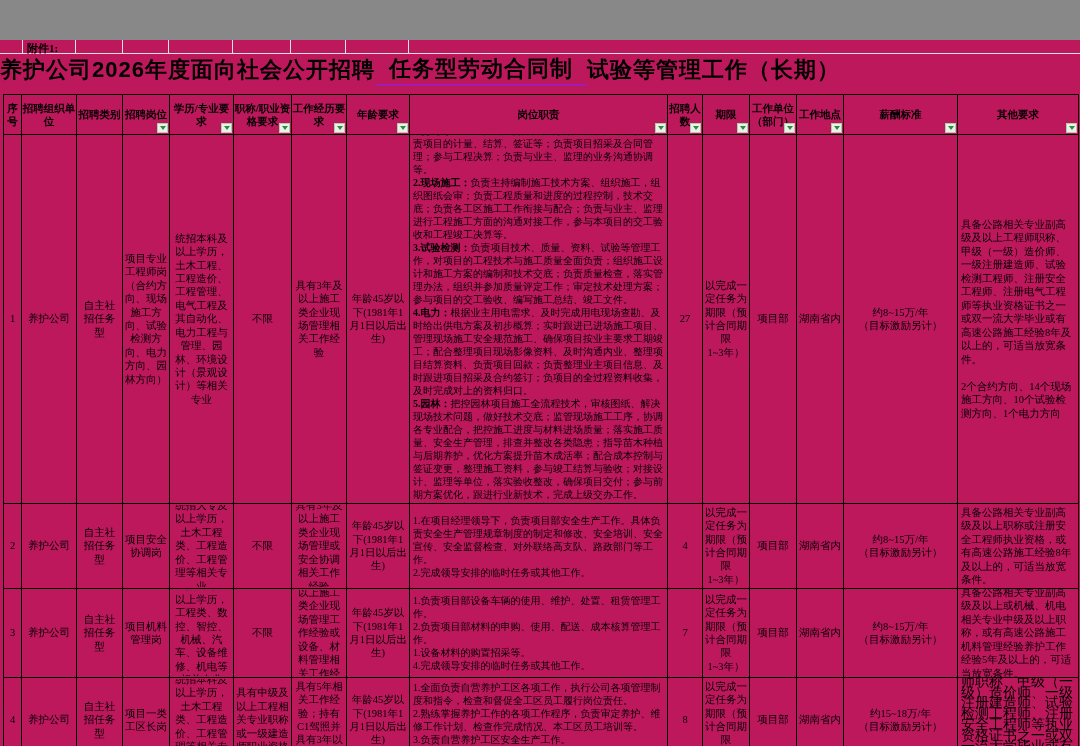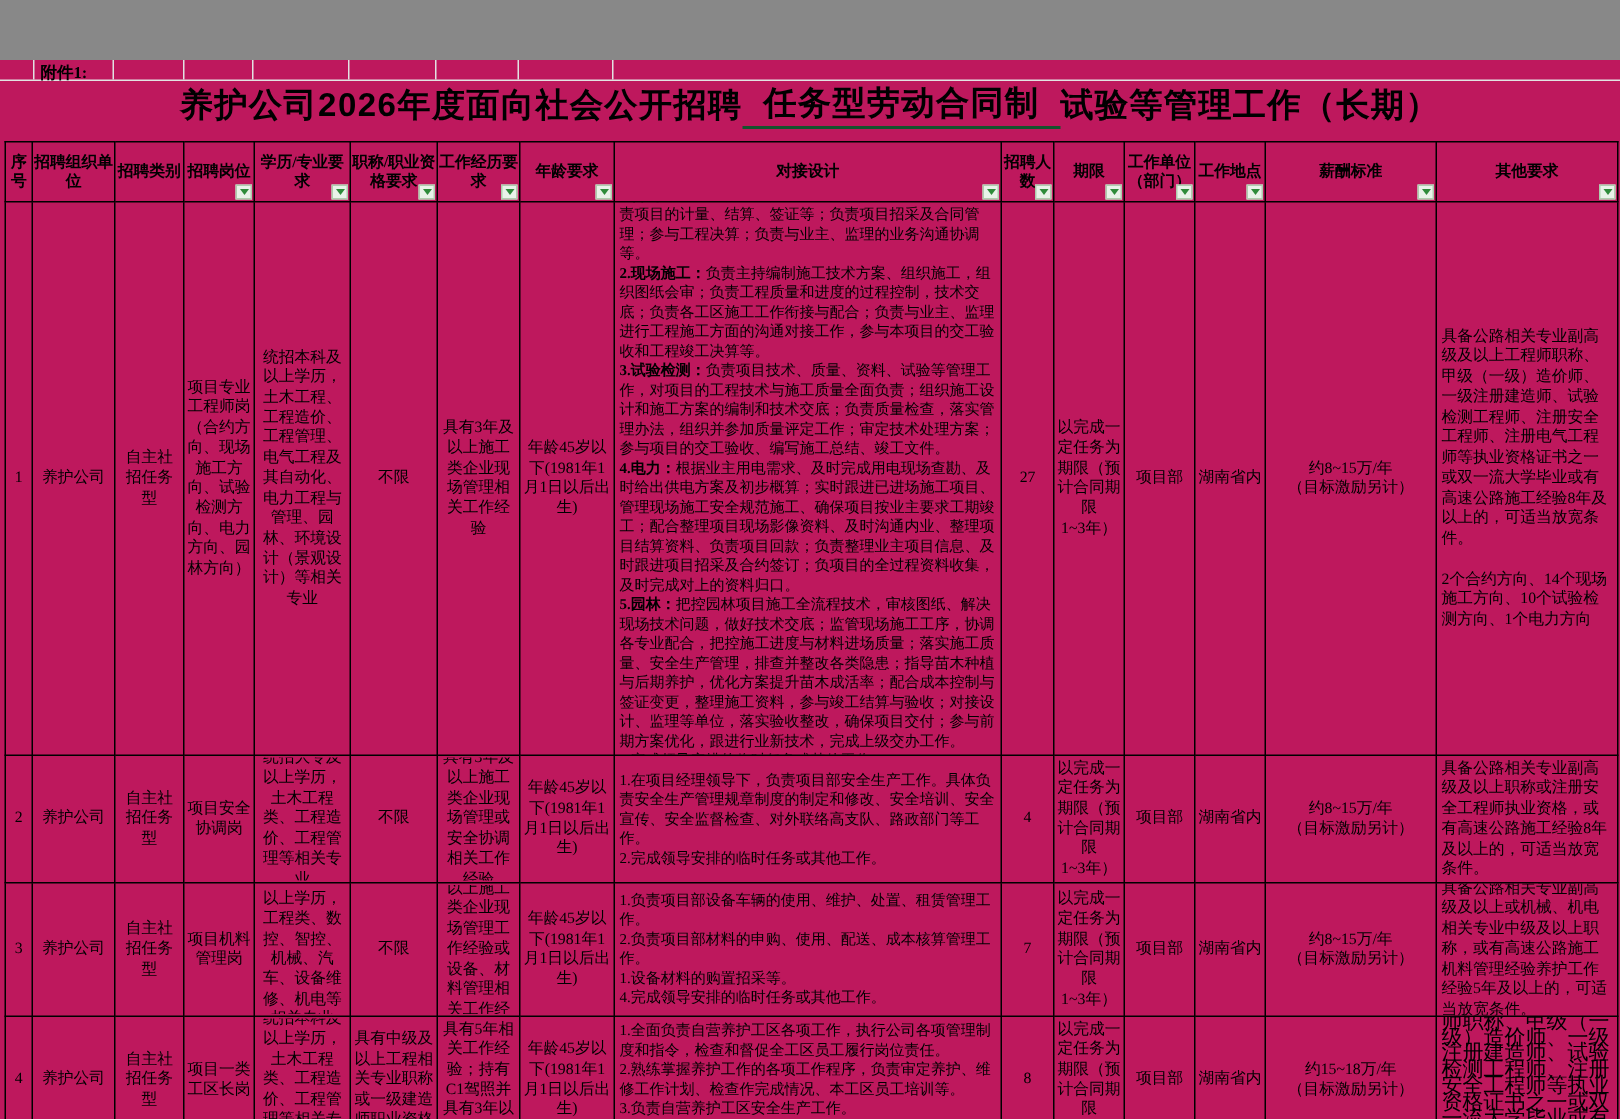--- a/index.html
+++ b/index.html
@@ -3,23 +3,23 @@
 <meta charset="utf-8">
 <style>
   html,body{margin:0;padding:0;background:#888;}
   .page{position:relative;width:1080px;height:746px;background:#be185d;overflow:hidden;
         font-family:"Liberation Serif","DejaVu Serif",serif;color:#000;margin-top:40px;}
   
   .topstrip{position:absolute;left:0;top:0;width:1080px;height:14px;}
   .topstrip .h{position:absolute;left:0;top:13px;width:1080px;height:1px;background:#e2e2e2;}
   .topstrip .v{position:absolute;top:0;width:1px;height:13px;background:#e2e2e2;}
   .attach{position:absolute;left:27px;top:1px;font-size:11px;font-weight:bold;}
-  .title{position:absolute;left:0;top:14px;width:1080px;height:31px;display:flex;align-items:center;justify-content:center;
+  .title{position:absolute;left:0;top:14px;width:1080px;height:31px;display:flex;align-items:center;
          font-family:"Liberation Sans","DejaVu Sans",sans-serif;font-weight:bold;font-size:22px;letter-spacing:1px;}
-  .title .ul{border-bottom:2px solid #14532d;padding:0 14px;}
+  .title .ul{border-bottom:2px solid #a21caf;padding:0 14px;}
   
   table{position:absolute;left:3px;top:54px;border-collapse:collapse;table-layout:fixed;width:1075px;}
   th,td{border:1px solid #000;padding:0;vertical-align:middle;overflow:hidden;}
   th{font-weight:bold;font-size:10.5px;line-height:13px;position:relative;text-align:center;}
   .cb{display:flex;flex-direction:column;justify-content:center;overflow:hidden;padding:0 2px;
       font-size:10.5px;line-height:13.4px;}
   .txc{align-items:center;text-align:center;}
   .txl{align-items:stretch;text-align:left;}
   .pre{white-space:pre-line;}
   .hh{height:38px;} .h1{height:366px;} .h2{height:82px;} .h3{height:86px;} .h4{height:82px;} .hf{height:26px;}
@@ -93,21 +93,21 @@
             </span></th>
         <th><span>职称/职业资格要求</span><span class="filter">
               <i class="tri"></i>
             </span></th>
         <th><span>工作经历要求</span><span class="filter">
               <i class="tri"></i>
             </span></th>
         <th><span>年龄要求</span><span class="filter">
               <i class="tri"></i>
             </span></th>
-        <th><span>对接设计</span><span class="filter">
+        <th><span>岗位职责</span><span class="filter">
               <i class="tri"></i>
             </span></th>
         <th><span>招聘人数</span><span class="filter">
               <i class="tri"></i>
             </span></th>
         <th><span>期限</span><span class="filter">
               <i class="tri"></i>
             </span></th>
         <th><span>工作单位（部门）</span><span class="filter">
               <i class="tri"></i>

